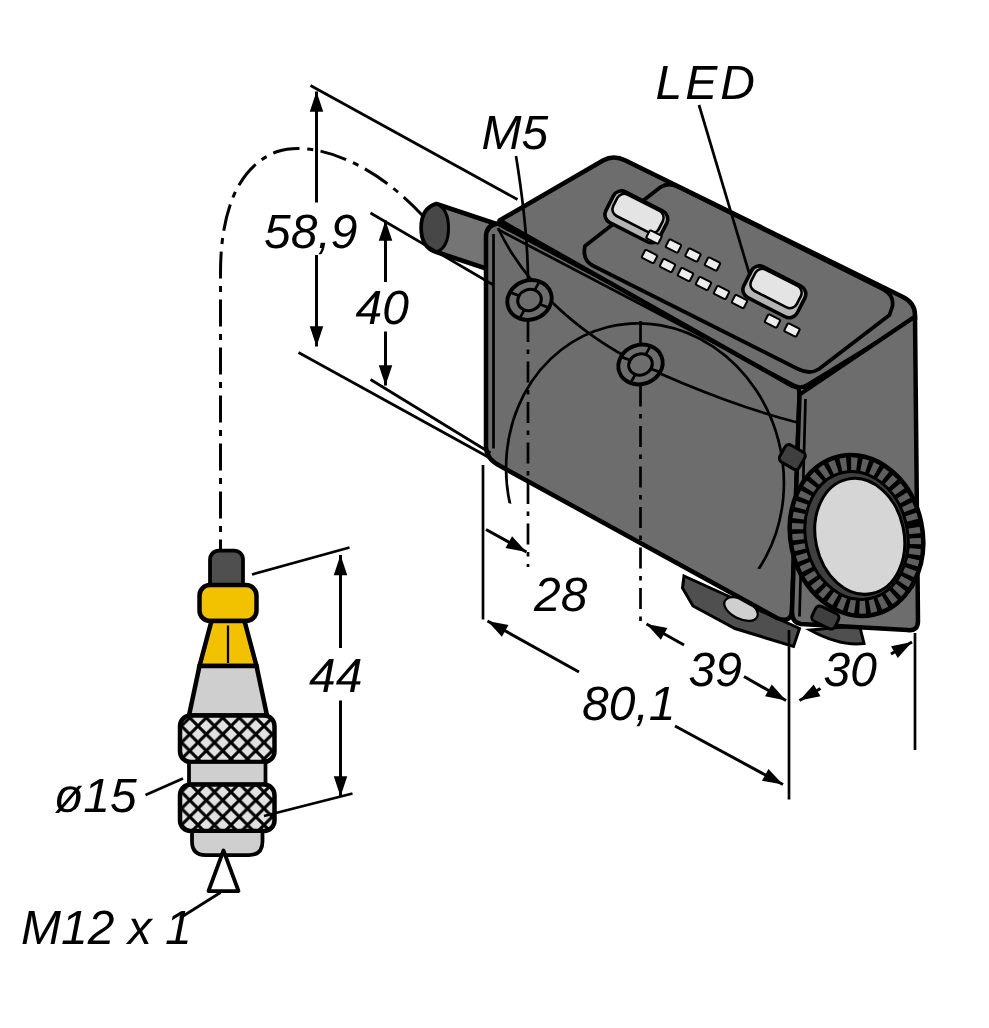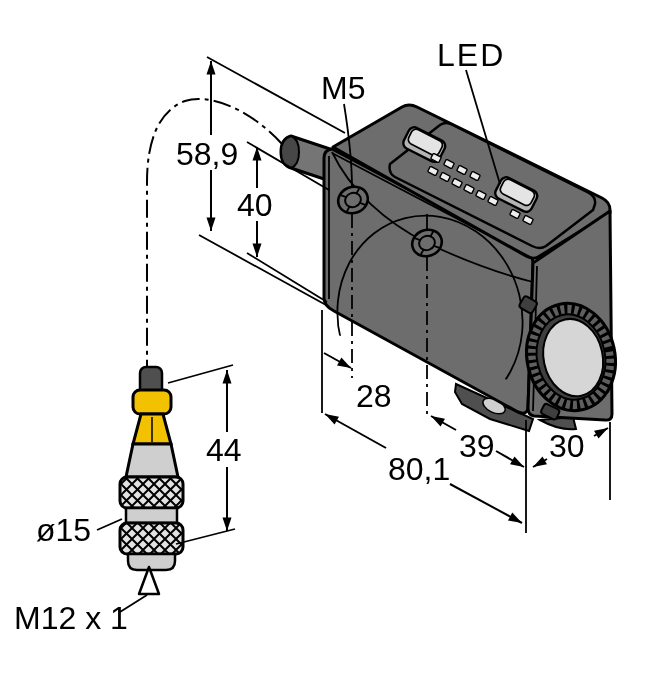--- a/index.html
+++ b/index.html
@@ -1,17 +1,17 @@
 <!DOCTYPE html>
 <html><head>
 <meta charset="utf-8">
 <style>
   html,body{margin:0;padding:0;background:#fff;}
   .stage{position:relative;width:659px;height:685px;background:#fff;overflow:hidden;
-         font-family:"Liberation Sans", sans-serif;}
+         font-family:"Liberation Sans", sans-serif;font-style:italic;}
   svg{position:absolute;left:0;top:0;}
   text{font-family:"Liberation Sans", sans-serif;fill:#000;}
   .dim{font-size:32px;}
   .lbl{font-size:32px;}
   .thin{stroke:#000;stroke-width:1.8;fill:none;}
   .dline{stroke:#000;stroke-width:2;fill:none;}
   .edge{stroke:#000;stroke-width:3;stroke-linejoin:round;}
   .ctr{stroke:#000;stroke-width:1.8;fill:none;stroke-dasharray:14 5 3 5;}
 </style>
 </head>

